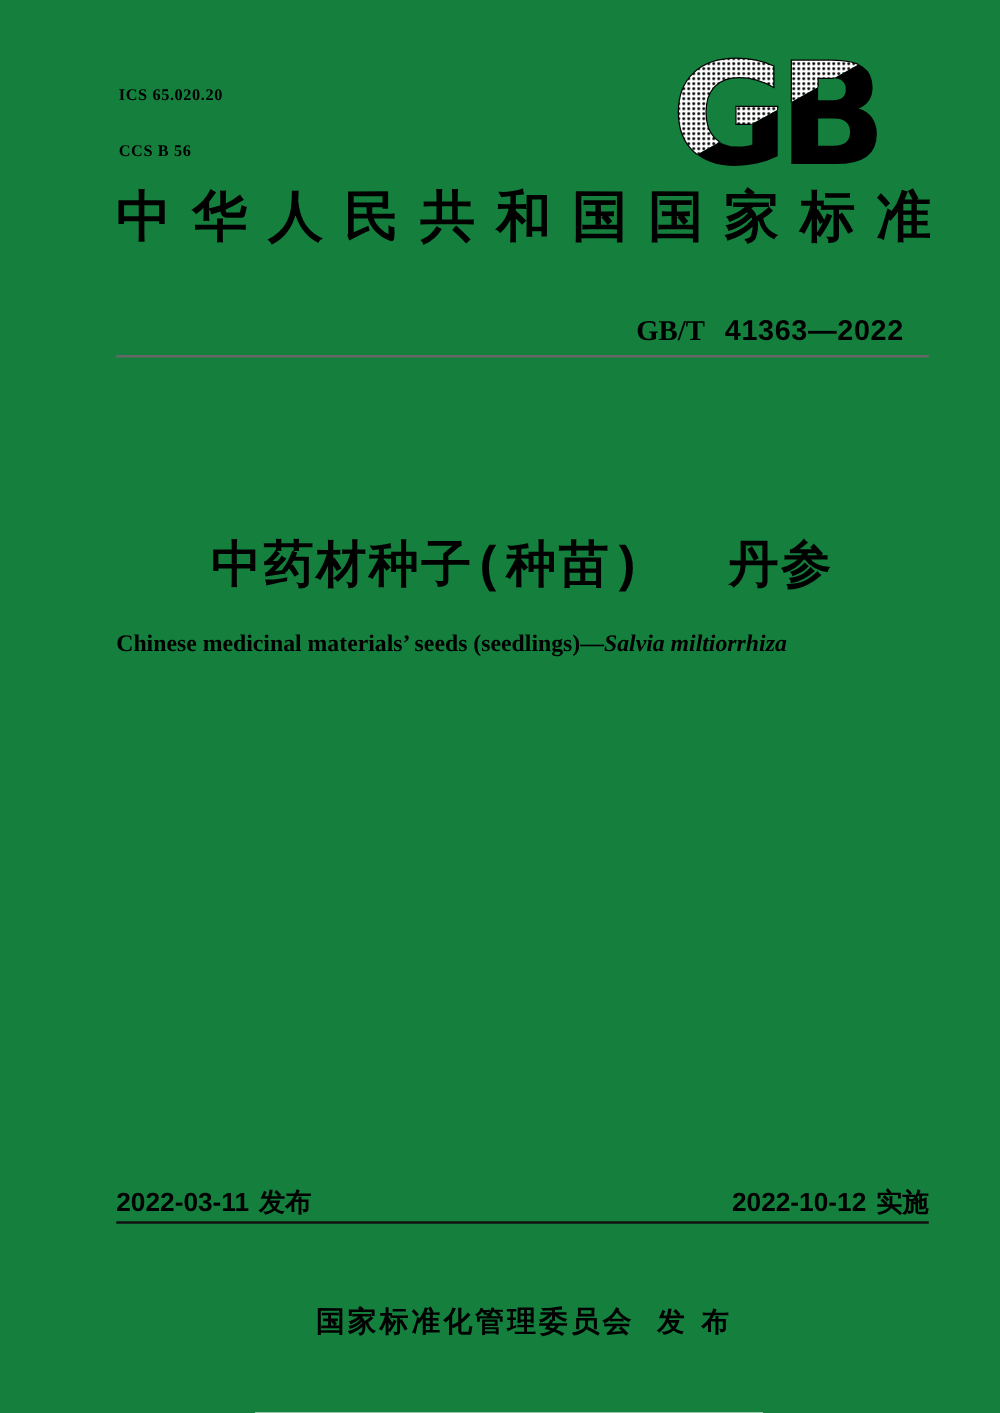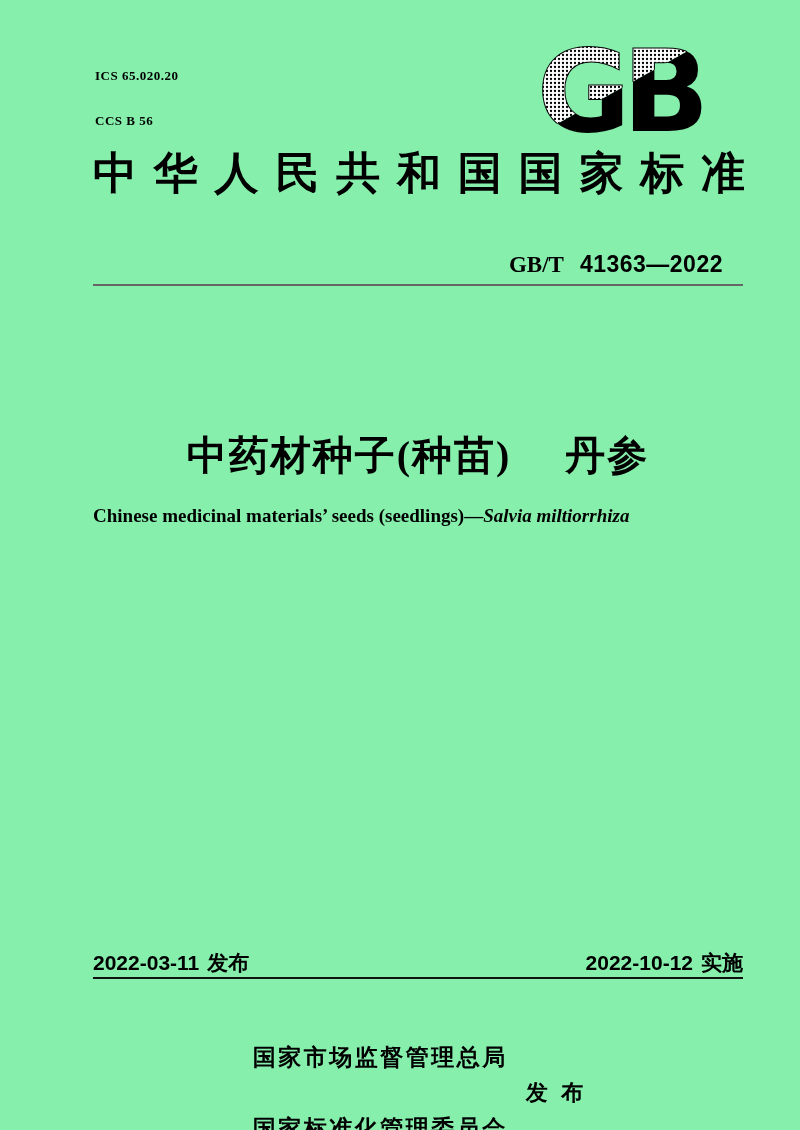--- a/index.html
+++ b/index.html
@@ -58,21 +58,21 @@
     position:absolute;
     left:93px; top:284px;
     width:650px; height:2px;
   }
   
   .cn-title{
     position:absolute;
     left:93px; top:434px;
     width:650px;
     text-align:center;
-    font-family:Liberation Serif, serif;
+    font-family:Liberation Mono, monospace;
     font-weight:bold;
     font-size:40px;
     line-height:44px;
     letter-spacing:2px;
     white-space:pre;
   }
   .en-title{
     position:absolute;
     left:93px; top:504px;
     width:650px;
@@ -121,21 +121,21 @@
   .publisher .release-label{
     font-size:22px;
     font-weight:bold;
     word-spacing:8px;
     white-space:pre;
   }
 </style>
 </head>
 <body>
 
-<div class="page" style="color: rgb(0, 0, 0); background: #86efac;">
+<div class="page" style="color: rgb(0, 0, 0); background: #15803d;">
 
   <div class="ics-block">
     <div>ICS 65.020.20</div>
     <div>CCS B 56</div>
   </div>
 
   <svg class="gb-logo" viewBox="0 0 172 96" xmlns="http://www.w3.org/2000/svg">
     <defs>
       <pattern id="halftone" width="4" height="4" patternUnits="userSpaceOnUse">
         <rect width="4" height="4" fill="#ffffff"></rect>
@@ -186,19 +186,18 @@
     </div>
     <div>
       <span>2022-10-12</span><span class="date-label">实施</span>
     </div>
   </div>
 
   <div class="rule-bottom" style="background: rgb(17, 17, 17);"></div>
 
   <div class="publisher">
     <div class="org-lines">
-      <div>国家市场监督管理总局</div>
       <div>国家标准化管理委员会</div>
     </div>
     <div class="release-label">发 布</div>
   </div>
 
 </div>
 
 </body></html>

